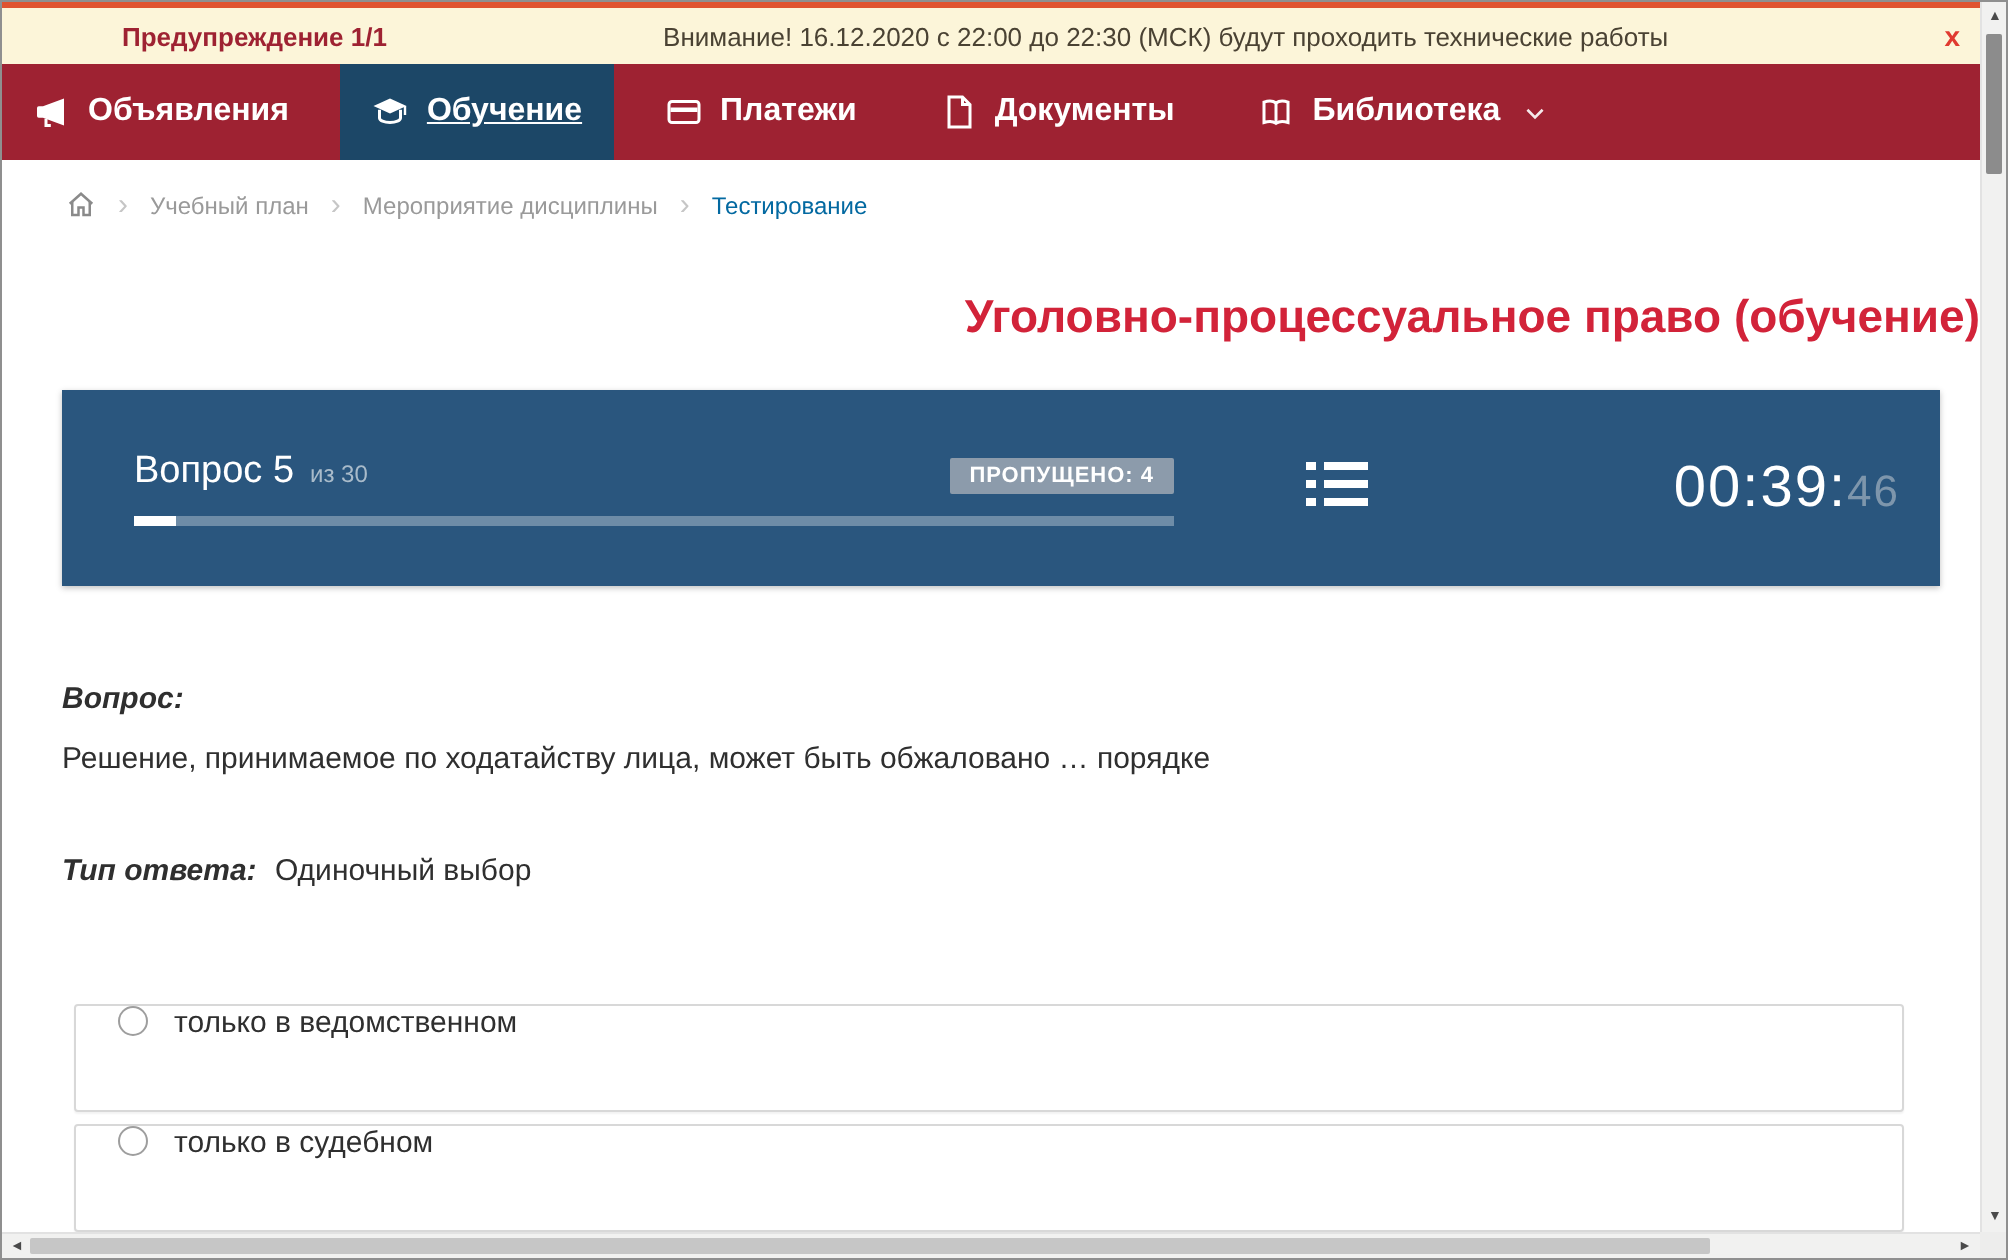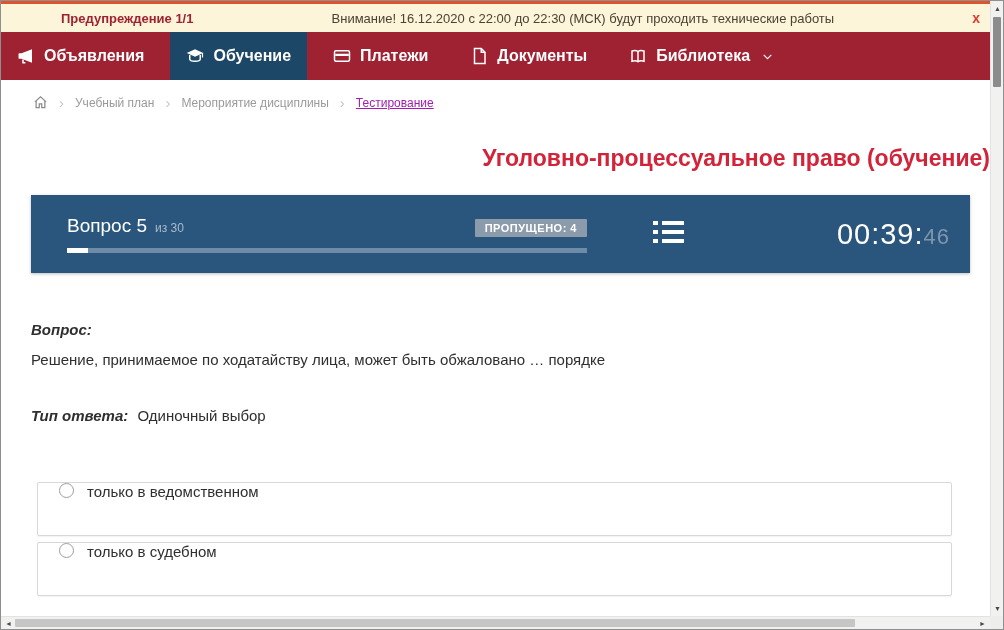--- a/index.html
+++ b/index.html
@@ -24,43 +24,43 @@
 
   
   .navbar {
     height:48px; background:#9e2232;
     display:flex; align-items:stretch;
   }
   .nav-item {
     display:flex; align-items:center; gap:9px; padding:0 16px; margin-right:10px;
     color:#fff; font-size:16px; font-weight:bold; text-decoration:none; cursor:pointer; white-space:nowrap;
   }
-  .nav-item.active { background:#1c4767; }
+  .nav-item.active { background:#1c4767;text-decoration:underline; }
   .nav-item .icon { display:flex; align-items:center; }
   .nav-item svg { width:18px; height:18px; }
   .nav-caret svg { width:13px; height:13px; margin-left:2px; opacity:.9; }
 
   
   .breadcrumb {
     margin:15px 0 0 32px; display:flex; align-items:center; gap:11px; font-size:12px;
   }
   .crumb-home { color:#8a8a8a; display:flex; align-items:center; cursor:pointer; }
   .crumb-home svg { width:15px; height:15px; }
   .crumb-sep { color:#c6c6c6; font-size:15px; line-height:1; }
   .crumb { color:#9a9a9a; text-decoration:none; cursor:pointer; }
-  .crumb.current { color:#a21caf; cursor:default;text-decoration:underline; }
+  .crumb.current { color:#0369a1; cursor:default; }
 
   
   .page-title {
     margin-top:35px; text-align:right; color:#d22339; font-size:23px; font-weight:bold;
   }
 
   
   .question-panel {
-    margin:23px 20px 0 30px; height:78px; background:#2a567e;
+    margin:23px 20px 0 30px; height:98px; background:#2a567e;
     display:flex; align-items:center; padding:0 20px 0 36px;
     box-shadow:0 1px 3px rgba(0,0,0,.25);
   }
   .qp-left { width:520px; }
   .qp-title-row { display:flex; align-items:baseline; margin-bottom:11px; }
   .qp-title { color:#fff; font-size:19px; }
   .qp-total { color:#a9bbca; font-size:12px; margin-left:8px; }
   .qp-badge {
     margin-left:auto; background:#8c9bab; color:#fff; font-size:11px; font-weight:bold;
     padding:3px 10px; letter-spacing:.5px; border-radius:1px;

